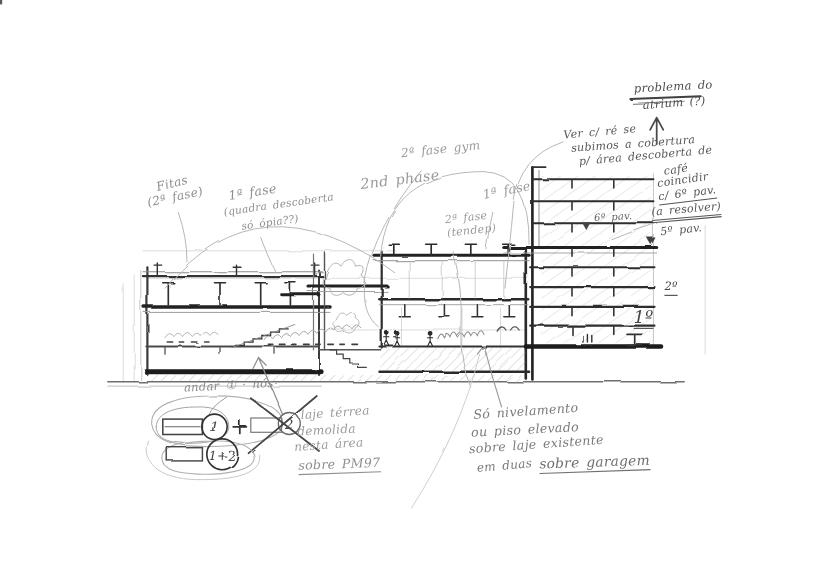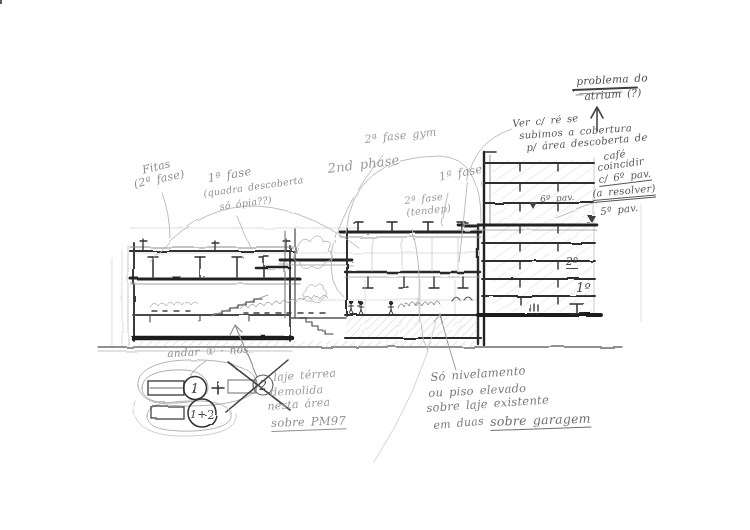--- a/index.html
+++ b/index.html
@@ -183,22 +183,22 @@
 <div class="hw" style="left:519px;top:131px;transform:rotate(-4deg);font-size:10px;color:#575757">subimos a cobertura</div>
 <div class="hw" style="left:526px;top:143px;transform:rotate(-5deg);font-size:10px;color:#575757">p/ área descoberta de</div>
 
 <div class="hw" style="left:603px;top:152px;transform:rotate(-8deg);font-size:10px;color:#555">café</div>
 <div class="hw" style="left:597px;top:163px;transform:rotate(-8deg);font-size:10px;color:#555">coincidir</div>
 <div class="hw u" style="left:598px;top:175px;transform:rotate(-7deg);font-size:10px;color:#555">c/ 6º pav.</div>
 <div class="hw uu" style="left:592px;top:189px;transform:rotate(-5deg);font-size:10px;color:#555">(a resolver)</div>
 
 <div class="hw" style="left:540px;top:195px;transform:rotate(-3deg);font-size:9px;color:#5e5e5e">6º pav.</div>
 <div class="hw" style="left:600px;top:207px;transform:rotate(-6deg);font-size:10px;color:#555">5º pav.</div>
-<div class="hw u" style="left:566px;top:256px;font-size:10.5px;color:#474747">2º</div>
-<div class="hw u" style="left:576px;top:281px;font-size:13px;color:#474747">1º</div>
+<div class="hw u" style="left:604px;top:256px;font-size:10.5px;color:#474747">2º</div>
+<div class="hw u" style="left:576px;top:281px;font-size:16px;color:#474747">1º</div>
 
 <div class="hw" style="left:141px;top:165px;transform:rotate(-14deg);font-size:11px;color:#8e8e8e">Fitas</div>
 <div class="hw" style="left:133px;top:179px;transform:rotate(-12deg);font-size:11px;color:#8e8e8e">(2ª fase)</div>
 
 <div class="hw" style="left:207px;top:173px;transform:rotate(-9deg);font-size:11.5px;color:#8f8f8f">1ª fase</div>
 <div class="hw" style="left:203px;top:189px;transform:rotate(-8deg);font-size:9.5px;color:#8f8f8f">(quadra descoberta</div>
 <div class="hw" style="left:219px;top:202px;transform:rotate(-8deg);font-size:9.5px;color:#8f8f8f">só ópia??)</div>
 
 <div class="hw" style="left:327px;top:162px;transform:rotate(-7deg);font-size:13px;color:#9a9a9a">2nd phase</div>
 <div class="hw" style="left:364px;top:134px;transform:rotate(-6deg);font-size:11px;color:#9b9b9b">2ª fase gym</div>

